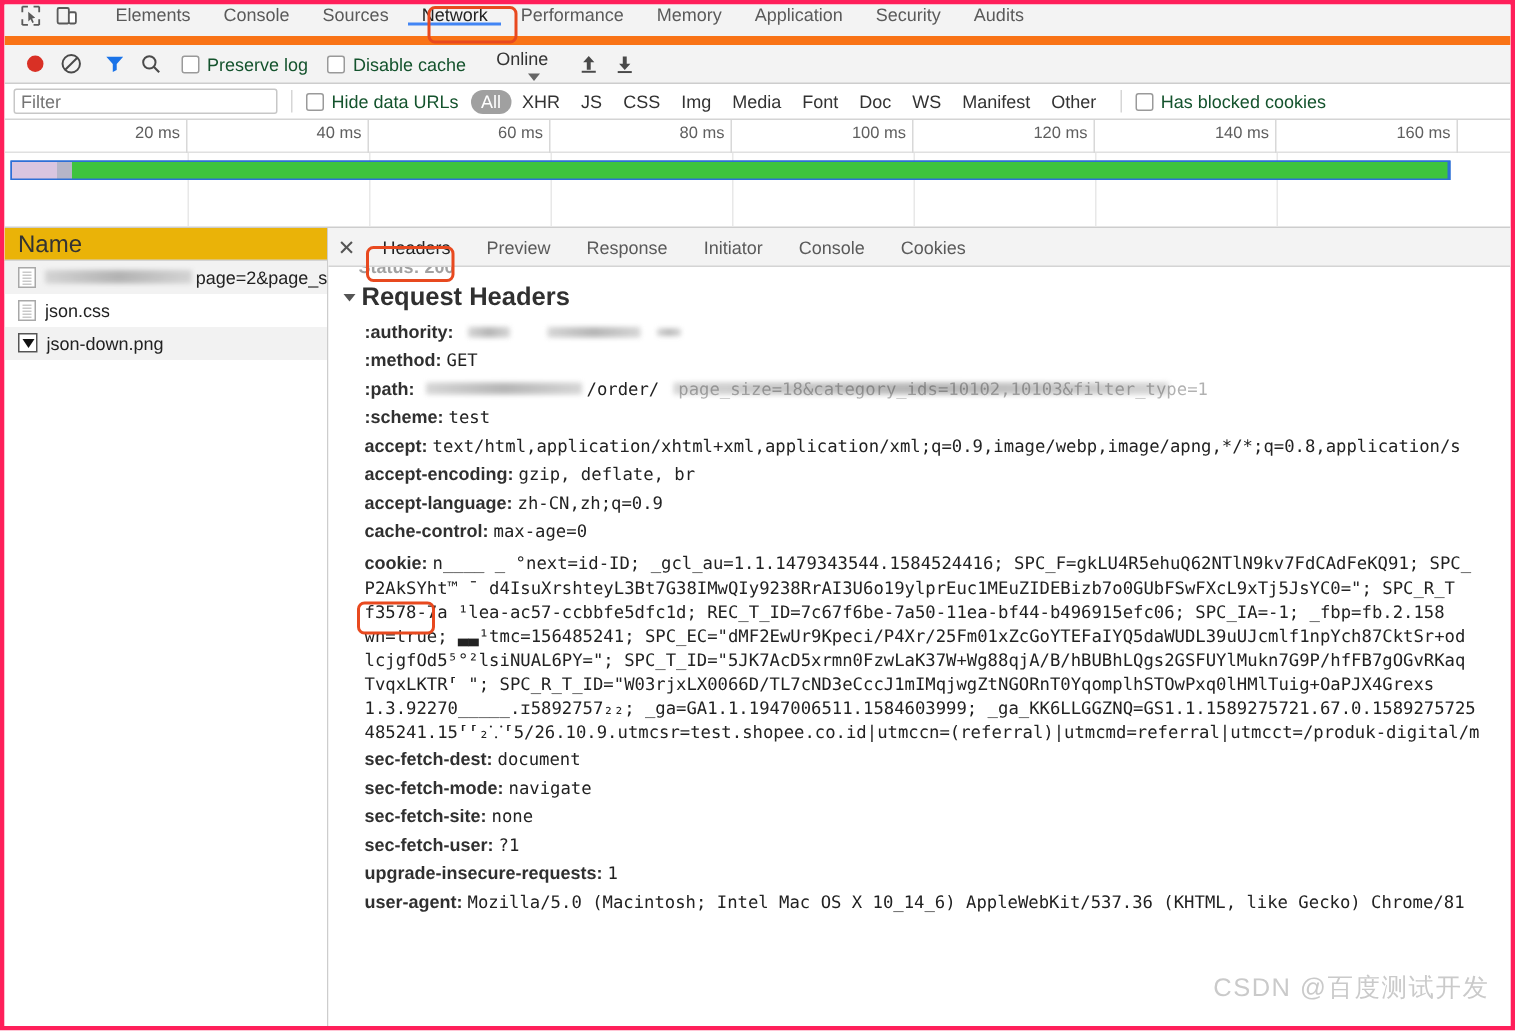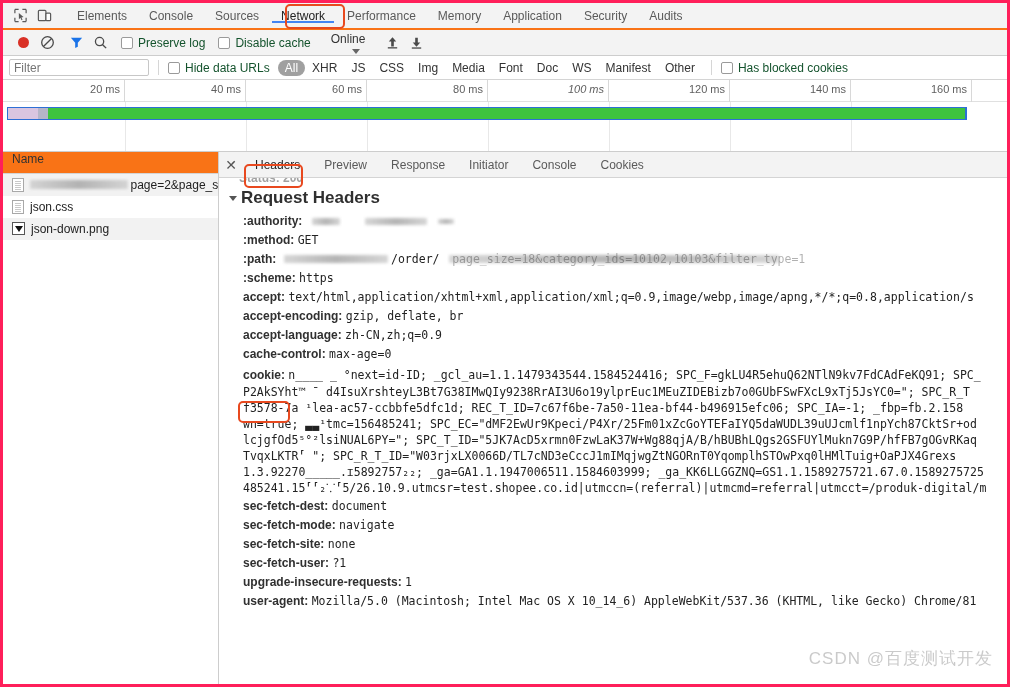--- a/index.html
+++ b/index.html
@@ -21,22 +21,22 @@
   .devtools {
     position:absolute; inset:0;
     background:#fff;
     display:flex; flex-direction:column;
   }
 
   
   .tabbar {
     height:27px; min-height:27px;
     background:#f3f3f3;
-    border-bottom:2px solid #f97316;
-    display:flex; align-items:center;
+    border-bottom:6px solid #f97316;
+    display:flex; align-items:flex-start;
     position:relative;
   }
   .dock-icons {
     display:flex; align-items:center; gap:9px;
     padding:0 9px 0 10px;
   }
   .ico { width:15px; height:15px; display:block; }
   .vsep { width:1px; background:#d0d0d0; margin:5px 2px; }
   .tabs { display:flex; align-items:stretch; }
   .tab {
@@ -87,21 +87,21 @@
 
   
   .filterrow {
     height:24px; min-height:24px;
     background:#fff;
     border-bottom:1px solid #d4d4d4;
     display:flex; align-items:center;
     padding:0 0 0 6px;
   }
   .filter-input {
-    width:140px; height:17px;
+    width:176px; height:17px;
     border:1px solid #c7c7c7; border-radius:2px;
     font-size:12px; color:#999;
     padding:0 4px;
     background:#fff;
     font-family:"Liberation Sans", sans-serif;
     outline:none;
   }
   .fsep { width:1px; height:15px; background:#d6d6d6; margin:0 9px; }
   .type-list { display:flex; align-items:center; gap:0px; }
   .type-item {
@@ -149,25 +149,25 @@
 
   
   .reqlist {
     width:216px; min-width:216px;
     border-right:1px solid #cdcdcd;
     display:flex; flex-direction:column;
     background:#fff;
   }
   .rl-head {
     height:22px; min-height:22px;
-    background:#f97316;
+    background:#eab308;
     border-bottom:1px solid #d4d4d4;
-    display:flex; align-items:flex-start;
+    display:flex; align-items:flex-end;
     padding-left:9px;
-    font-size:12px; color:#333;
+    font-size:16px; color:#333;
   }
   .rl-rows { flex:1; overflow:hidden; }
   .rl-row {
     height:22px; display:flex; align-items:center;
     padding-left:9px; gap:6px;
     font-size:12px; color:#222;
     border-bottom:1px solid transparent;
   }
   .rl-row.alt { background:#f2f2f2; }
   .file-ico {
@@ -394,21 +394,21 @@
           </div>
         <div class="ov-tick" style="left:122px;width:121px;">
             <span>40 ms</span>
           </div>
         <div class="ov-tick" style="left:243px;width:121px;">
             <span>60 ms</span>
           </div>
         <div class="ov-tick" style="left:364px;width:121px;">
             <span>80 ms</span>
           </div>
-        <div class="ov-tick" style="left:485px;width:121px;font-style:italic;">
+        <div class="ov-tick" style="left:485px;width:121px;">
             <span>100 ms</span>
           </div>
         <div class="ov-tick" style="left:606px;width:121px;">
             <span>120 ms</span>
           </div>
         <div class="ov-tick" style="left:727px;width:121px;">
             <span>140 ms</span>
           </div>
         <div class="ov-tick" style="left:848px;width:121px;">
             <span>160 ms</span>
@@ -501,21 +501,21 @@
           <div class="hrow">
             <span class="hkey">:path:</span>
             <span class="redact" style="width:104px;height:8px;margin-left:4px;"></span>
             <span class="hval">/order/</span>
             <span class="redact" style="width:330px;height:8px;margin-left:6px;"></span>
             <span class="hval" style="opacity:.35;margin-left:-330px;">page_size=18&amp;category_ids=10102,10103&amp;filter_type=1</span>
           </div>
 
           <div class="hrow">
             <span class="hkey">:scheme:</span>
-            <span class="hval">https</span>
+            <span class="hval">test</span>
           </div>
 
           <div class="hrow">
             <span class="hkey">accept:</span>
             <span class="hval">text/html,application/xhtml+xml,application/xml;q=0.9,image/webp,image/apng,*/*;q=0.8,application/s</span>
           </div>
           <div class="hrow">
             <span class="hkey">accept-encoding:</span>
             <span class="hval">gzip, deflate, br</span>
           </div>

